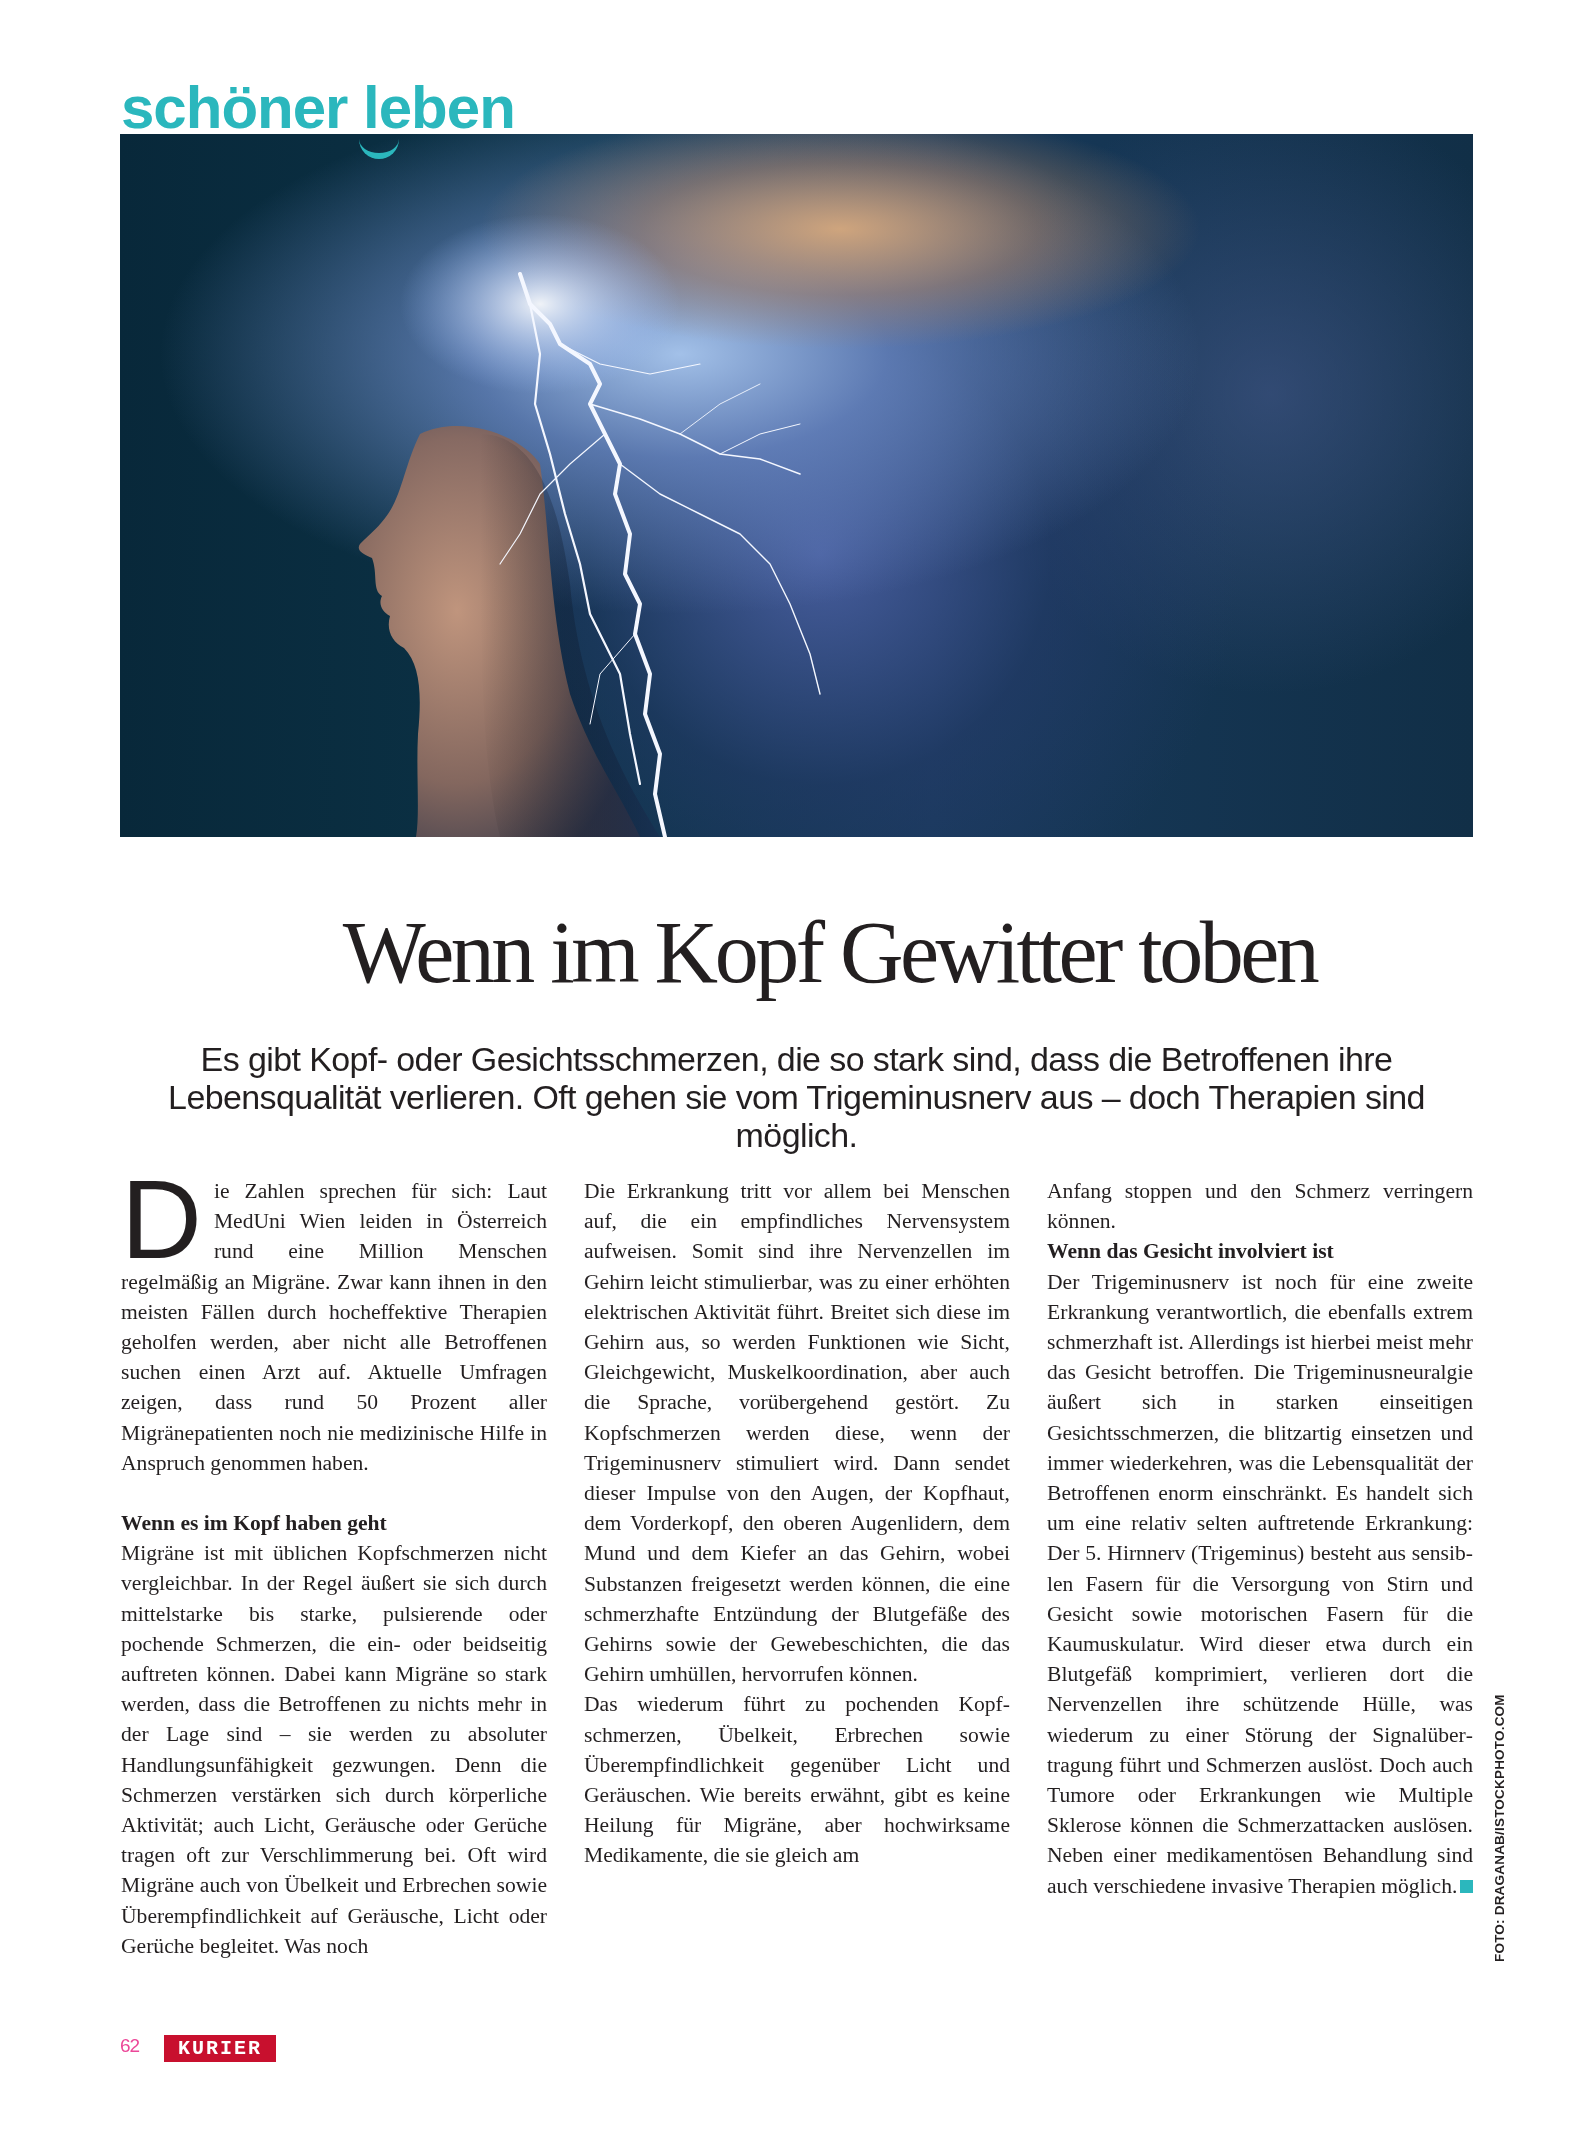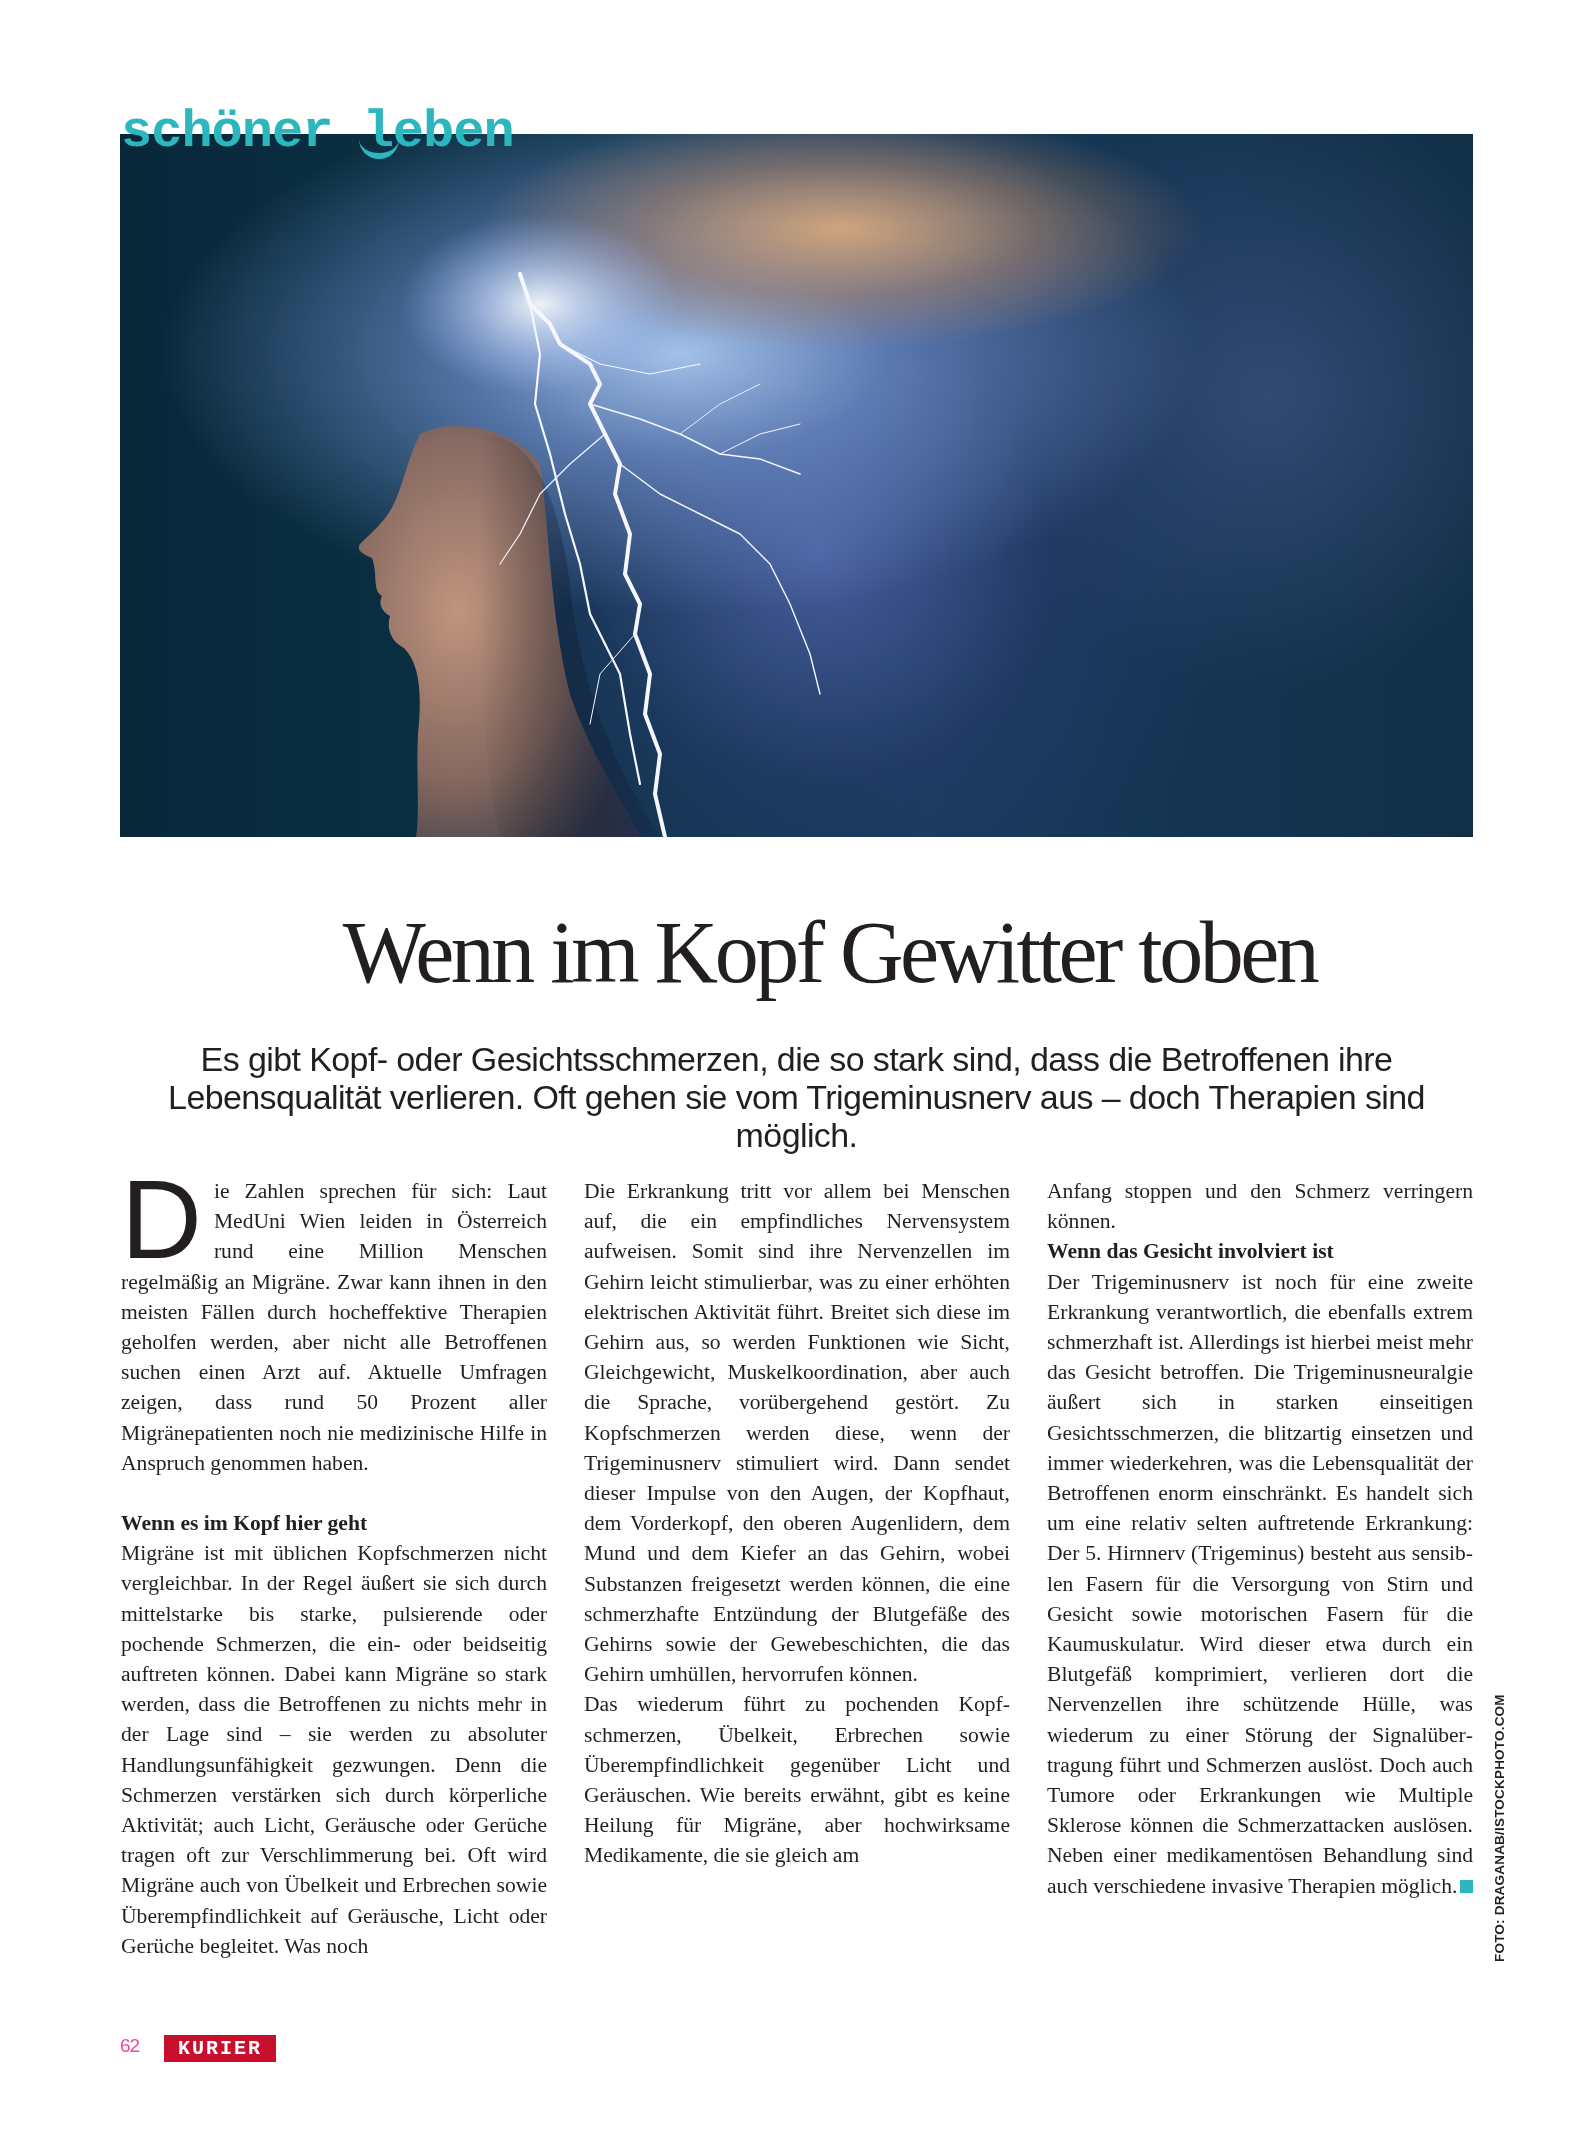--- a/index.html
+++ b/index.html
@@ -2,22 +2,22 @@
 <html><head>
 <meta charset="utf-8">
 <style>
   html, body { margin: 0; padding: 0; }
   body {
     width: 1593px; height: 2139px; background: #ffffff; position: relative; overflow: hidden;
     font-family: "Liberation Serif", "DejaVu Serif", serif; color: #231f20;
   }
   .section-brand {
     position: absolute; left: 121px; top: 78px; z-index: 3;
-    font-family: Liberation Mono, monospace; font-weight: bold;
-    font-size: 52px; line-height: 60px; color: #2bb7bd; letter-spacing: -1px; margin-top: 25px;
+    font-family: Liberation Sans, sans-serif; font-weight: bold;
+    font-size: 60px; line-height: 60px; color: #2bb7bd; letter-spacing: -1px;
   }
   .brand-smile {
     position: absolute; left: 359px; top: 137px; width: 40px; height: 16px; z-index: 4;
     border-bottom: 6px solid #2bb7bd; border-radius: 0 0 24px 24px;
   }
   .hero {
     position: absolute; left: 120px; top: 134px; width: 1353px; height: 703px; overflow: hidden; z-index: 1;
     background:
       radial-gradient(ellipse 360px 120px at 720px 95px, rgba(214,168,124,0.95) 0%, rgba(170,130,100,0.55) 55%, rgba(0,0,0,0) 100%),
       radial-gradient(ellipse 520px 260px at 560px 220px, rgba(170,200,240,0.95) 0%, rgba(110,140,200,0.75) 40%, rgba(40,60,110,0) 100%),
@@ -109,21 +109,21 @@
       <path d="M560 300 L600 270 L640 250" stroke-width="0.9"></path>
     </g>
   </svg>
 </div>
 
 <h1 class="headline">Wenn im Kopf Gewitter toben</h1>
 <p class="lead">Es gibt Kopf- oder Gesichtsschmerzen, die so stark sind, dass die Betroffenen ihre Lebensqualität verlieren. Oft gehen sie vom Trigeminusnerv aus – doch Therapien sind möglich.</p>
 
 <div class="col col1">
   <p><span class="dropcap">D</span><span>ie Zahlen sprechen für sich: Laut MedUni Wien leiden in Öster­reich rund eine Million Menschen regelmäßig an Migräne. Zwar kann ihnen in den meisten Fällen durch hocheffektive Therapien geholfen werden, aber nicht alle Betroffenen suchen einen Arzt auf. Aktuelle Umfragen zeigen, dass rund 50 Prozent aller Migränepatienten noch nie medizini­sche Hilfe in Anspruch genommen haben.</span></p>
-  <p class="subhead first">Wenn es im Kopf hier geht</p>
+  <p class="subhead first">Wenn es im Kopf haben geht</p>
   <p>Migräne ist mit üblichen Kopfschmerzen nicht vergleichbar. In der Regel äußert sie sich durch mittelstarke bis starke, pulsie­rende oder pochende Schmerzen, die ein- oder beidseitig auftreten können. Dabei kann Migräne so stark werden, dass die Betroffenen zu nichts mehr in der Lage sind – sie werden zu absoluter Handlungsunfä­higkeit gezwungen. Denn die Schmerzen verstärken sich durch körperliche Aktivität; auch Licht, Geräusche oder Gerüche tragen oft zur Verschlimmerung bei. Oft wird Mig­räne auch von Übelkeit und Erbrechen sowie Überempfindlichkeit auf Geräusche, Licht oder Gerüche begleitet. Was noch</p>
 </div>
 
 <div class="col col2">
   <p>Die Erkrankung tritt vor allem bei Men­schen auf, die ein empfindliches Nervensys­tem aufweisen. Somit sind ihre Nervenzel­len im Gehirn leicht stimulierbar, was zu einer erhöhten elektrischen Aktivität führt. Breitet sich diese im Gehirn aus, so werden Funktionen wie Sicht, Gleichgewicht, Mus­kelkoordination, aber auch die Sprache, vorübergehend gestört. Zu Kopfschmerzen werden diese, wenn der Trigeminusnerv stimuliert wird. Dann sendet dieser Impulse von den Augen, der Kopfhaut, dem Vorder­kopf, den oberen Augenlidern, dem Mund und dem Kiefer an das Gehirn, wobei Subs­tanzen freigesetzt werden können, die eine schmerzhafte Entzündung der Blutgefäße des Gehirns sowie der Gewebeschichten, die das Gehirn umhüllen, hervorrufen können.</p>
   <p>Das wiederum führt zu pochenden Kopf­schmerzen, Übelkeit, Erbrechen sowie Überempfindlichkeit gegenüber Licht und Geräuschen. Wie bereits erwähnt, gibt es keine Heilung für Migräne, aber hochwirk­same Medikamente, die sie gleich am</p>
 </div>
 
 <div class="col col3">
   <p>Anfang stoppen und den Schmerz verrin­gern können.</p>

